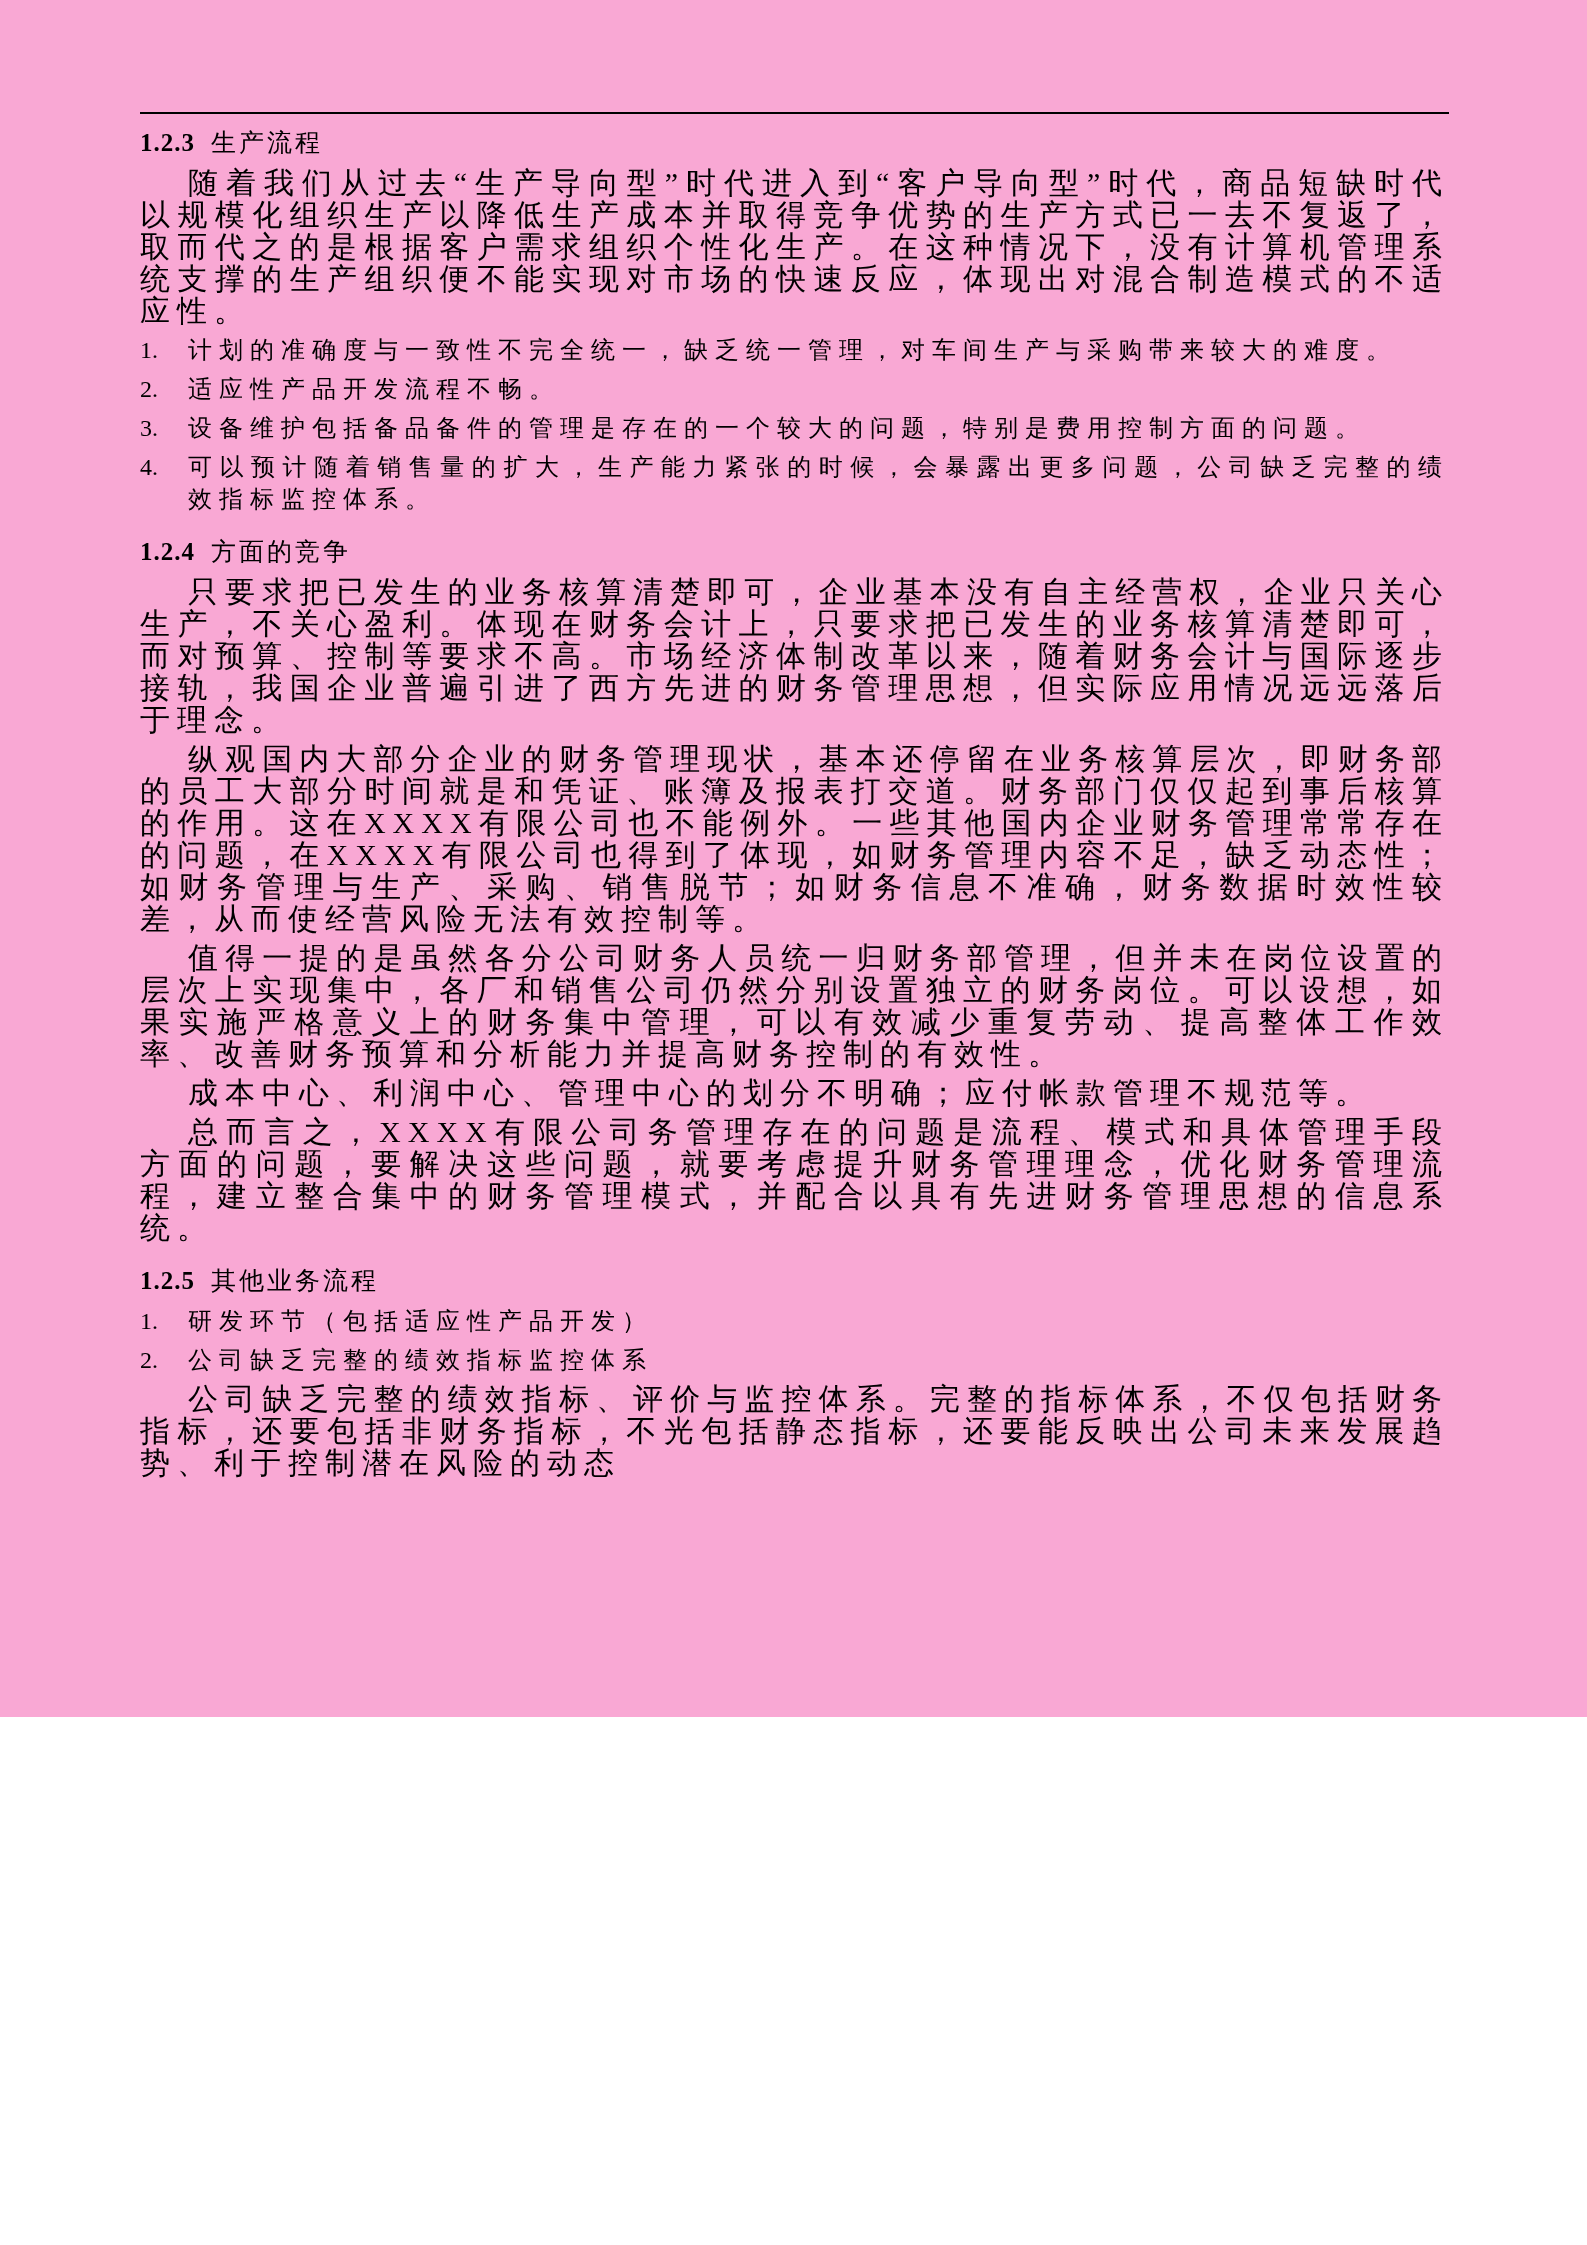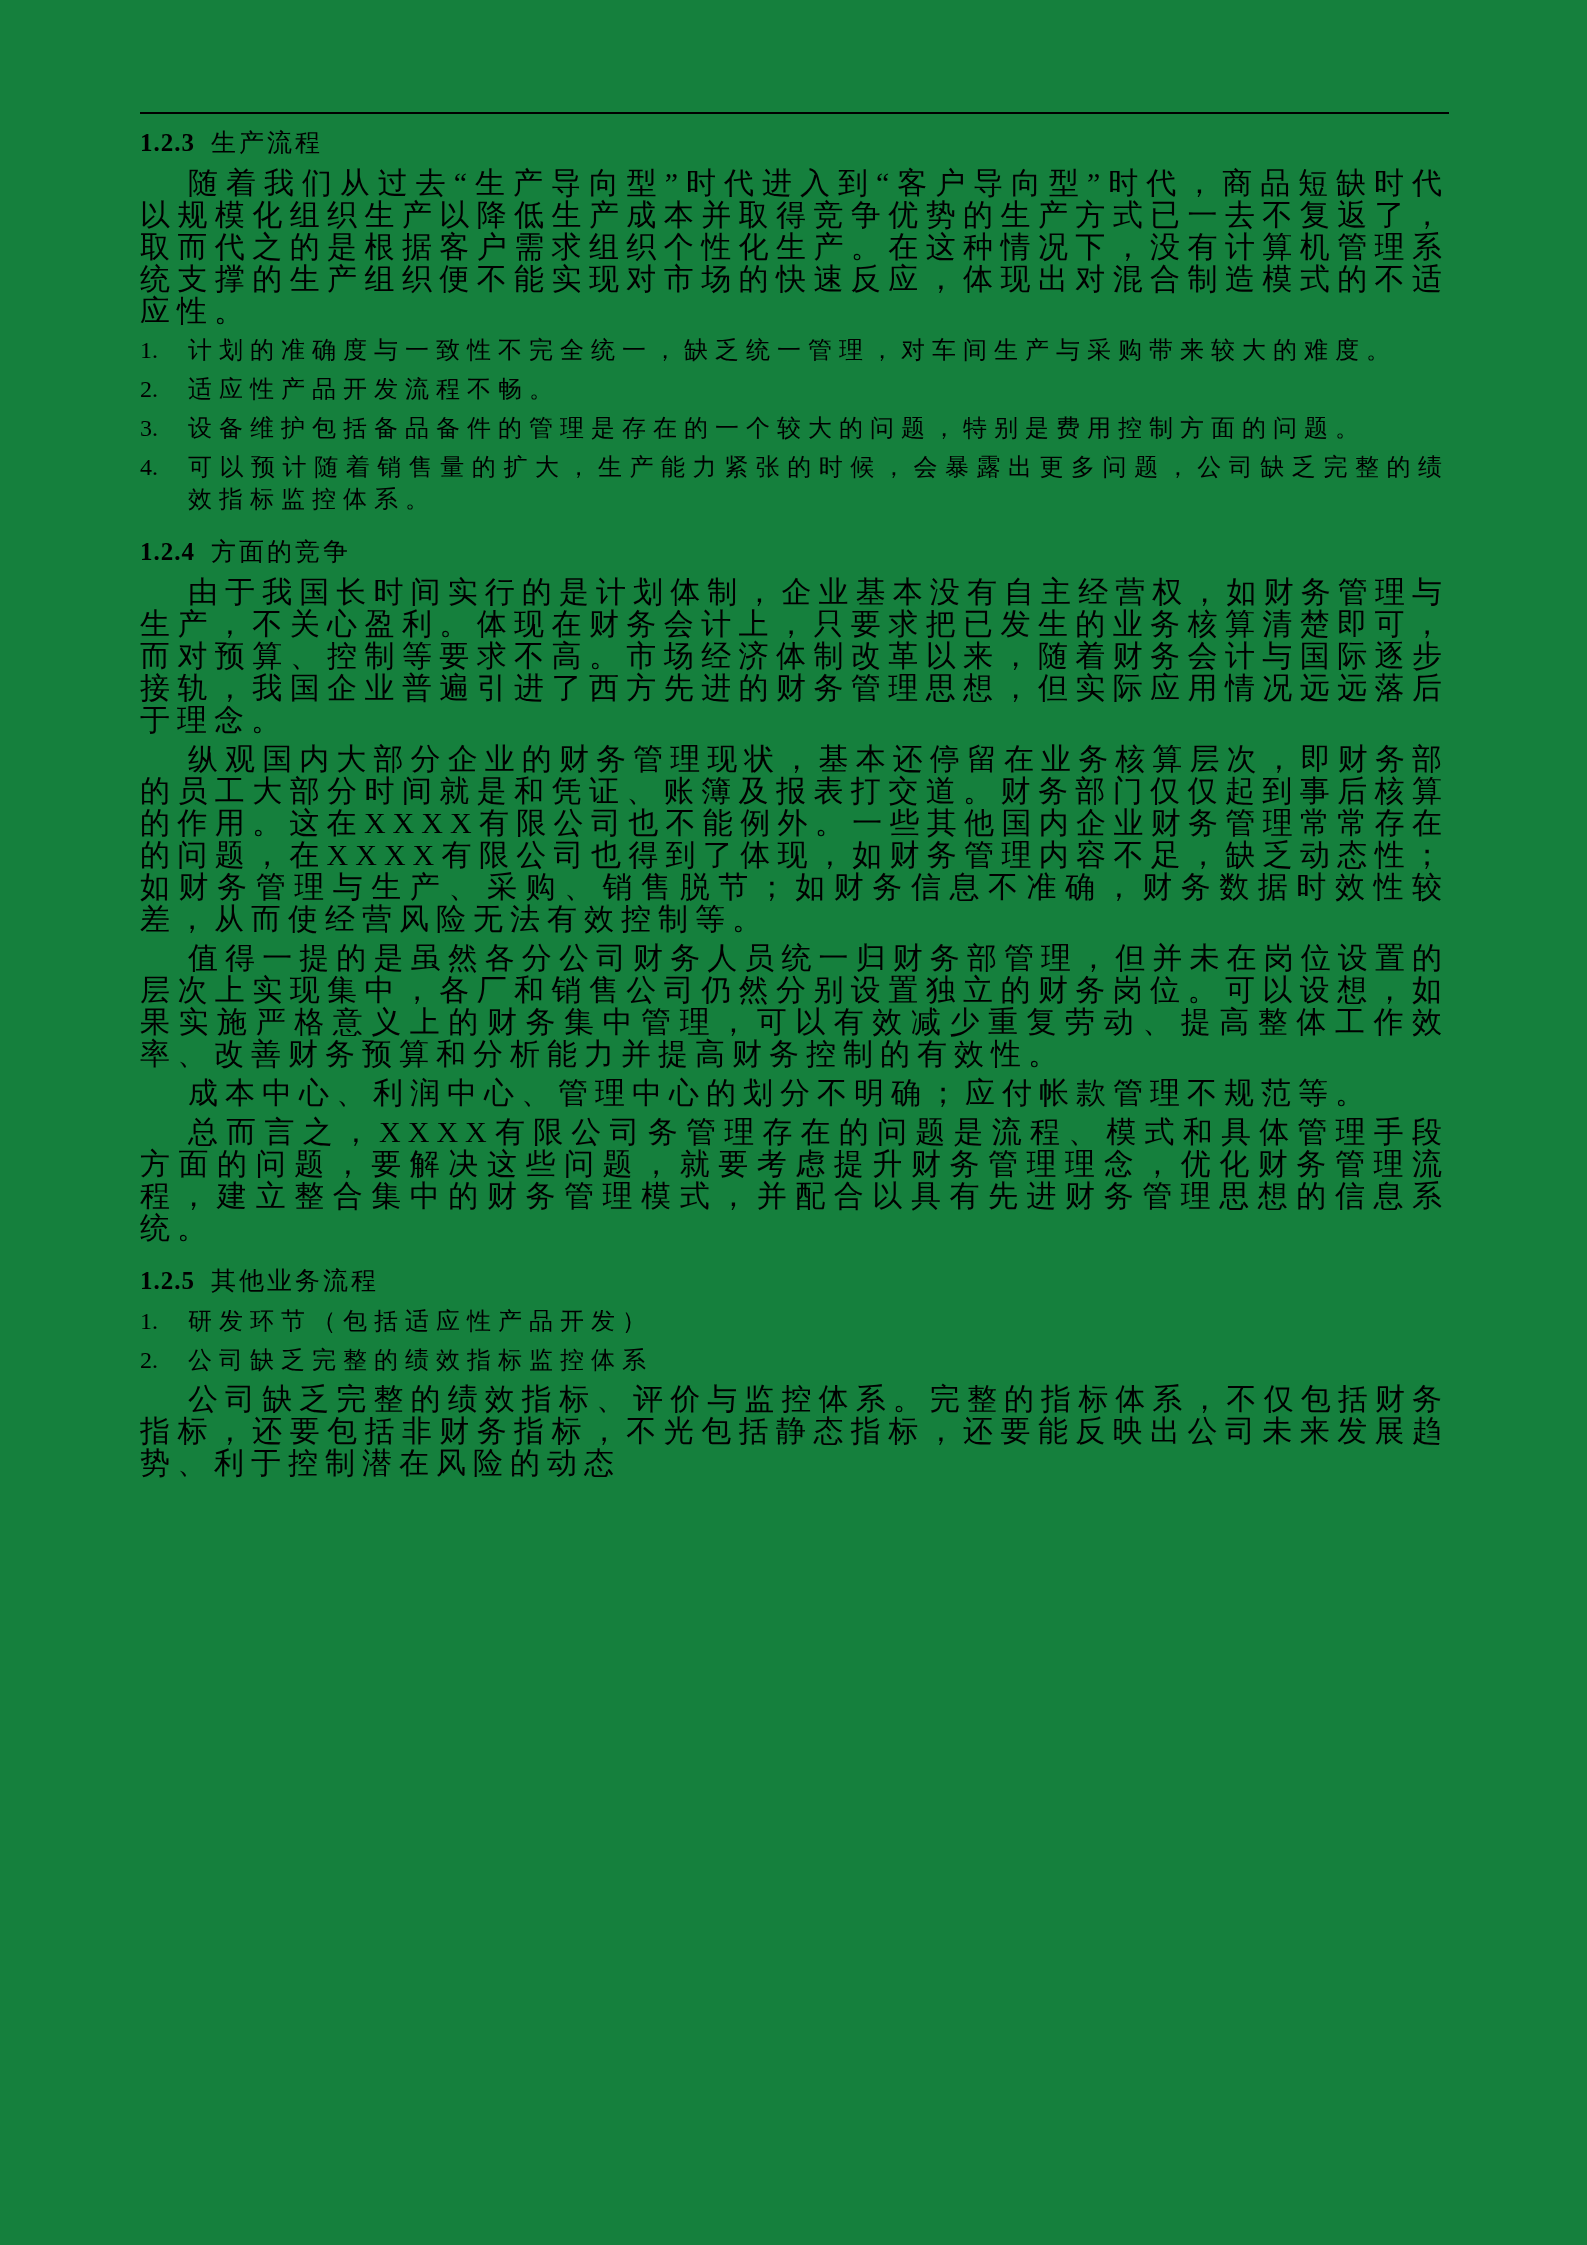--- a/index.html
+++ b/index.html
@@ -1,21 +1,21 @@
 <!DOCTYPE html>
 <html><head>
 <meta charset="utf-8">
 <style>
   * { box-sizing: border-box; }
   html, body { margin: 0; padding: 0; background: #ffffff; }
   .page {
     width: 1587px;
-    height: 2245px;
+    height: 1717px;
     margin: 0 auto;
-    background: #15803d;
+    background: #f9a8d4;
     padding: 112px 138px 40px 140px;
     overflow: hidden;
     font-family: "Liberation Serif", "DejaVu Serif", serif;
     color: #000000;
   }
   .rule {
     border-top: 2px solid #000000;
     height: 0;
     margin-bottom: 12px;
   }
@@ -79,21 +79,21 @@
       </div>
       <div class="li">
         <span class="linum">3.</span>
         <span class="litext">设备维护包括备品备件的管理是存在的一个较大的问题，特别是费用控制方面的问题。</span>
       </div>
       <div class="li">
         <span class="linum">4.</span>
         <span class="litext">可以预计随着销售量的扩大，生产能力紧张的时候，会暴露出更多问题，公司缺乏完整的绩效指标监控体系。</span>
       </div>
       <div class="heading"><span class="hnum">1.2.4</span><span class="htitle">方面的竞争</span></div>
-      <p class="para">由于我国长时间实行的是计划体制，企业基本没有自主经营权，如财务管理与生产，不关心盈利。体现在财务会计上，只要求把已发生的业务核算清楚即可，而对预算、控制等要求不高。市场经济体制改革以来，随着财务会计与国际逐步接轨，我国企业普遍引进了西方先进的财务管理思想，但实际应用情况远远落后于理念。</p>
+      <p class="para">只要求把已发生的业务核算清楚即可，企业基本没有自主经营权，企业只关心生产，不关心盈利。体现在财务会计上，只要求把已发生的业务核算清楚即可，而对预算、控制等要求不高。市场经济体制改革以来，随着财务会计与国际逐步接轨，我国企业普遍引进了西方先进的财务管理思想，但实际应用情况远远落后于理念。</p>
       <p class="para">纵观国内大部分企业的财务管理现状，基本还停留在业务核算层次，即财务部的员工大部分时间就是和凭证、账簿及报表打交道。财务部门仅仅起到事后核算的作用。这在XXXX有限公司也不能例外。一些其他国内企业财务管理常常存在的问题，在XXXX有限公司也得到了体现，如财务管理内容不足，缺乏动态性；如财务管理与生产、采购、销售脱节；如财务信息不准确，财务数据时效性较差，从而使经营风险无法有效控制等。</p>
       <p class="para">值得一提的是虽然各分公司财务人员统一归财务部管理，但并未在岗位设置的层次上实现集中，各厂和销售公司仍然分别设置独立的财务岗位。可以设想，如果实施严格意义上的财务集中管理，可以有效减少重复劳动、提高整体工作效率、改善财务预算和分析能力并提高财务控制的有效性。</p>
       <p class="para">成本中心、利润中心、管理中心的划分不明确；应付帐款管理不规范等。</p>
       <p class="para">总而言之，XXXX有限公司务管理存在的问题是流程、模式和具体管理手段方面的问题，要解决这些问题，就要考虑提升财务管理理念，优化财务管理流程，建立整合集中的财务管理模式，并配合以具有先进财务管理思想的信息系统。</p>
       <div class="heading"><span class="hnum">1.2.5</span><span class="htitle">其他业务流程</span></div>
       <div class="li">
         <span class="linum">1.</span>
         <span class="litext">研发环节（包括适应性产品开发）</span>
       </div>
       <div class="li">

